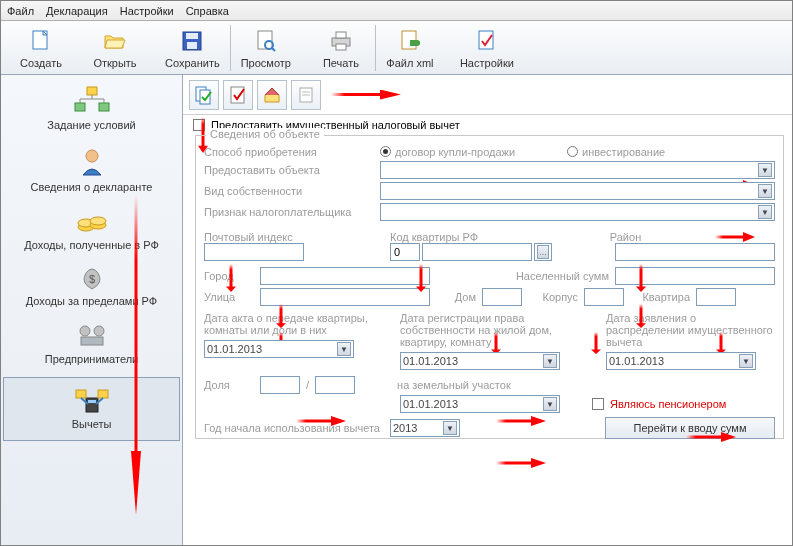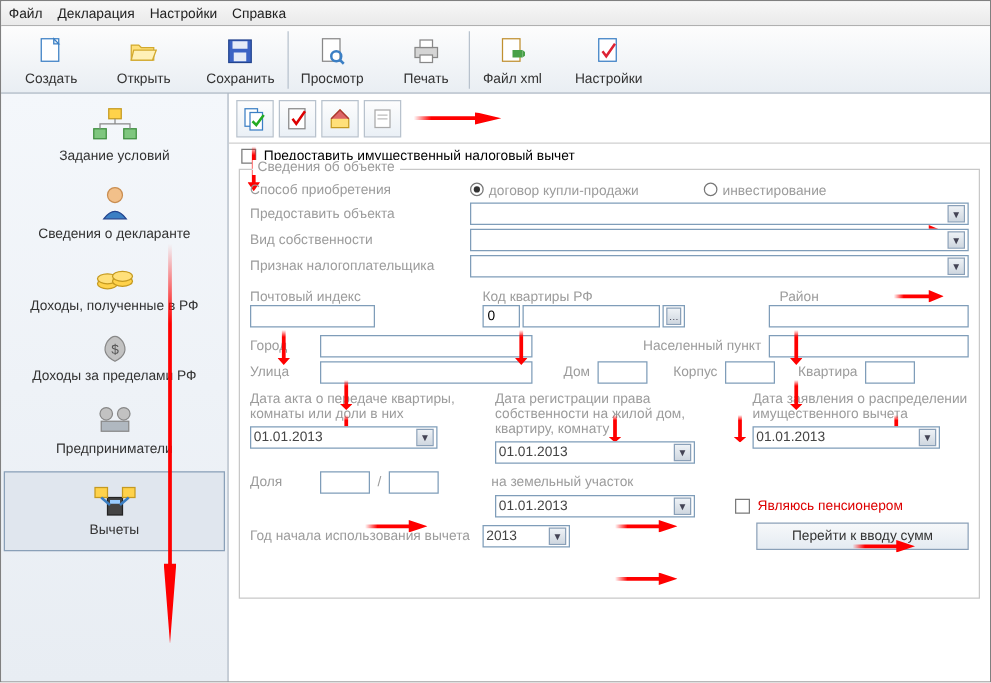--- a/index.html
+++ b/index.html
@@ -211,21 +211,21 @@
         </div>
         <div class="arrow-red arrow-right" style="position:static; width:70px; margin-left:6px;"></div>
       </div>
 
       <div class="checkline">
         <div class="checkbox"></div>
         <span>Предоставить имущественный налоговый вычет</span>
       </div>
       <div class="arrow-red arrow-down" style="left:15px; top:42px; height:36px;"></div>
 
-      <div class="group" style="height:344px;">
+      <div class="group" style="height:304px;margin-left:12px;">
         <span class="group-legend">Сведения об объекте</span>
 
         <div class="row">
           <span class="lbl" style="width:170px;">Способ приобретения</span>
           <span class="lbl"><span class="radio-dot checked"></span><span>договор купли-продажи</span></span>
           <span style="width:40px;"></span>
           <span class="lbl"><span class="radio-dot"></span><span>инвестирование</span></span>
         </div>
 
         <div class="row">
@@ -264,32 +264,32 @@
             <span class="lbl">Код квартиры РФ</span><br>
             <div style="display:flex; gap:2px;">
               <input class="txt" style="width: 30px;" value="0">
               <input class="txt disabled" style="width: 110px;" readonly="">
               <div class="combo" style="width:18px;">
                   <span class="dd">…</span>
                 </div>
             </div>
           </div>
           <div style="flex:1;">
-            <div style="text-align:right; padding-right:120px;"><span class="lbl">Район</span></div>
+            <div style="text-align:center; padding-right:120px;"><span class="lbl">Район</span></div>
             <input class="txt" style="width: 160px; float: right;">
           </div>
         </div>
         <div class="arrow-red arrow-down" style="left:30px; top:128px; height:28px;"></div>
         <div class="arrow-red arrow-down" style="left:220px; top:128px; height:28px;"></div>
         <div class="arrow-red arrow-down" style="left:440px; top:128px; height:28px;"></div>
 
         <div class="row" style="margin-top:6px;">
           <span class="lbl" style="width:50px;">Город</span>
           <input class="txt" style="width: 170px;">
-          <span style="flex:1; text-align:right;" class="lbl">Населенный пункт</span>
+          <span style="flex:1; text-align:right;" class="lbl">Населенный сумм</span>
           <input class="txt" style="width: 160px;">
         </div>
         <div class="arrow-red arrow-down" style="left:80px; top:168px; height:24px;"></div>
         <div class="arrow-red arrow-down" style="left:440px; top:168px; height:24px;"></div>
 
         <div class="row">
           <span class="lbl" style="width:50px;">Улица</span>
           <input class="txt" style="width: 170px;">
           <span class="lbl" style="width:40px; text-align:right;">Дом</span>
           <input class="txt" style="width: 40px;">

